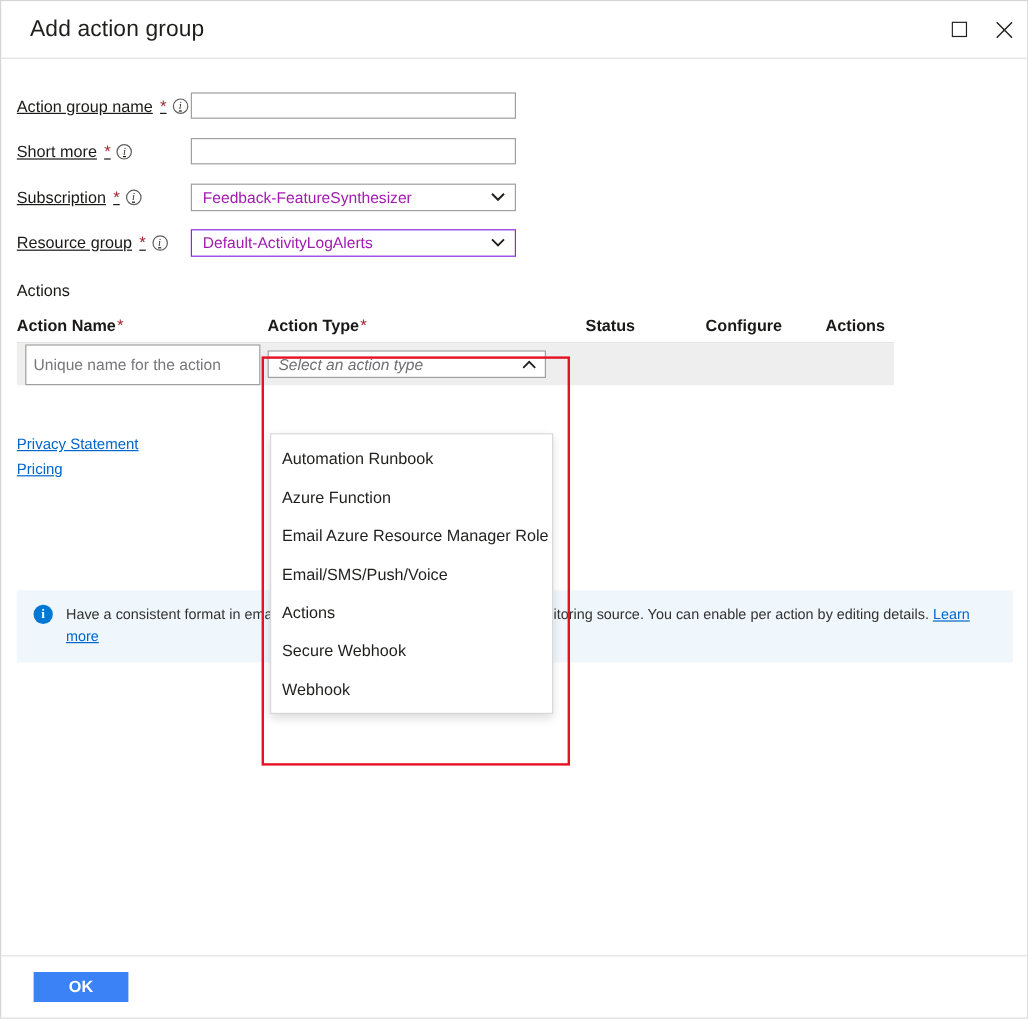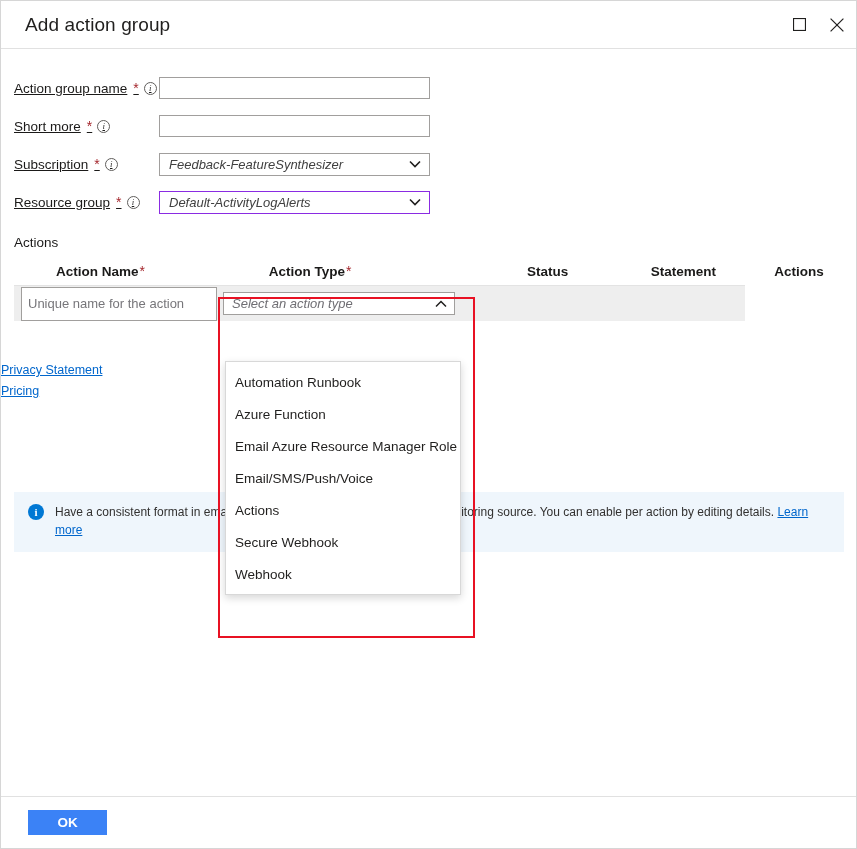--- a/index.html
+++ b/index.html
@@ -124,43 +124,42 @@
   .select-box {
     width: 271px;
     height: 23px;
     border: 1px solid #a19f9d;
     background: #fff;
     box-sizing: border-box;
     display: flex;
     align-items: center;
     padding: 0 8px 0 9px;
     font-size: 13px;
-    color: #404040;
+    color: #a21caf;
     position: relative;
     cursor: default;
-    font-style: italic;
   }
   .select-box.focus-purple { border-color: #8a2be2; }
   .select-val { flex: 1; white-space: nowrap; overflow: hidden; }
   .chev { flex: none; display: flex; align-items: center; }
 
   
   .actions-title {
     font-size: 13.5px;
     color: #1b1a19;
     padding: 14px 0 0 13px;
   }
   .table-head {
     display: flex;
     padding: 14px 0 0 13px;
     font-size: 13.5px;
     font-weight: bold;
     color: #1b1a19;
   }
-  .th { display: flex; align-items: flex-start; margin-left: 42px; }
+  .th { display: flex; align-items: flex-start; }
   .th-name { width: 209px; }
   .th-type { width: 265px; }
   .th-status { width: 100px; }
   .th-configure { width: 100px; }
   .th-actions { width: 100px; }
   .th .req { font-weight: normal; }
 
   .table-divider {
     margin: 6px 0 0 13px;
     width: 731px;
@@ -209,20 +208,21 @@
   .combo-placeholder {
     flex: 1;
     font-size: 13px;
     font-style: italic;
     color: #6f6e73;
     white-space: nowrap;
   }
 
   
   .links {
+    padding-left: 13px;
     margin-top: 42px;
   }
   .link {
     display: block;
     font-size: 12.5px;
     color: #0066cc;
     text-decoration: underline;
     margin-bottom: 7px;
     width: fit-content;
     cursor: pointer;
@@ -411,21 +411,21 @@
         <span class="req">*</span>
       </div>
       <div class="th th-type">
         <span>Action Type</span>
         <span class="req">*</span>
       </div>
       <div class="th th-status">
         <span>Status</span>
       </div>
       <div class="th th-configure">
-        <span>Statement</span>
+        <span>Configure</span>
       </div>
       <div class="th th-actions">
         <span>Actions</span>
       </div>
     </div>
 
     <div class="table-divider"></div>
 
     <div class="table-row">
       <div class="cell-name">

